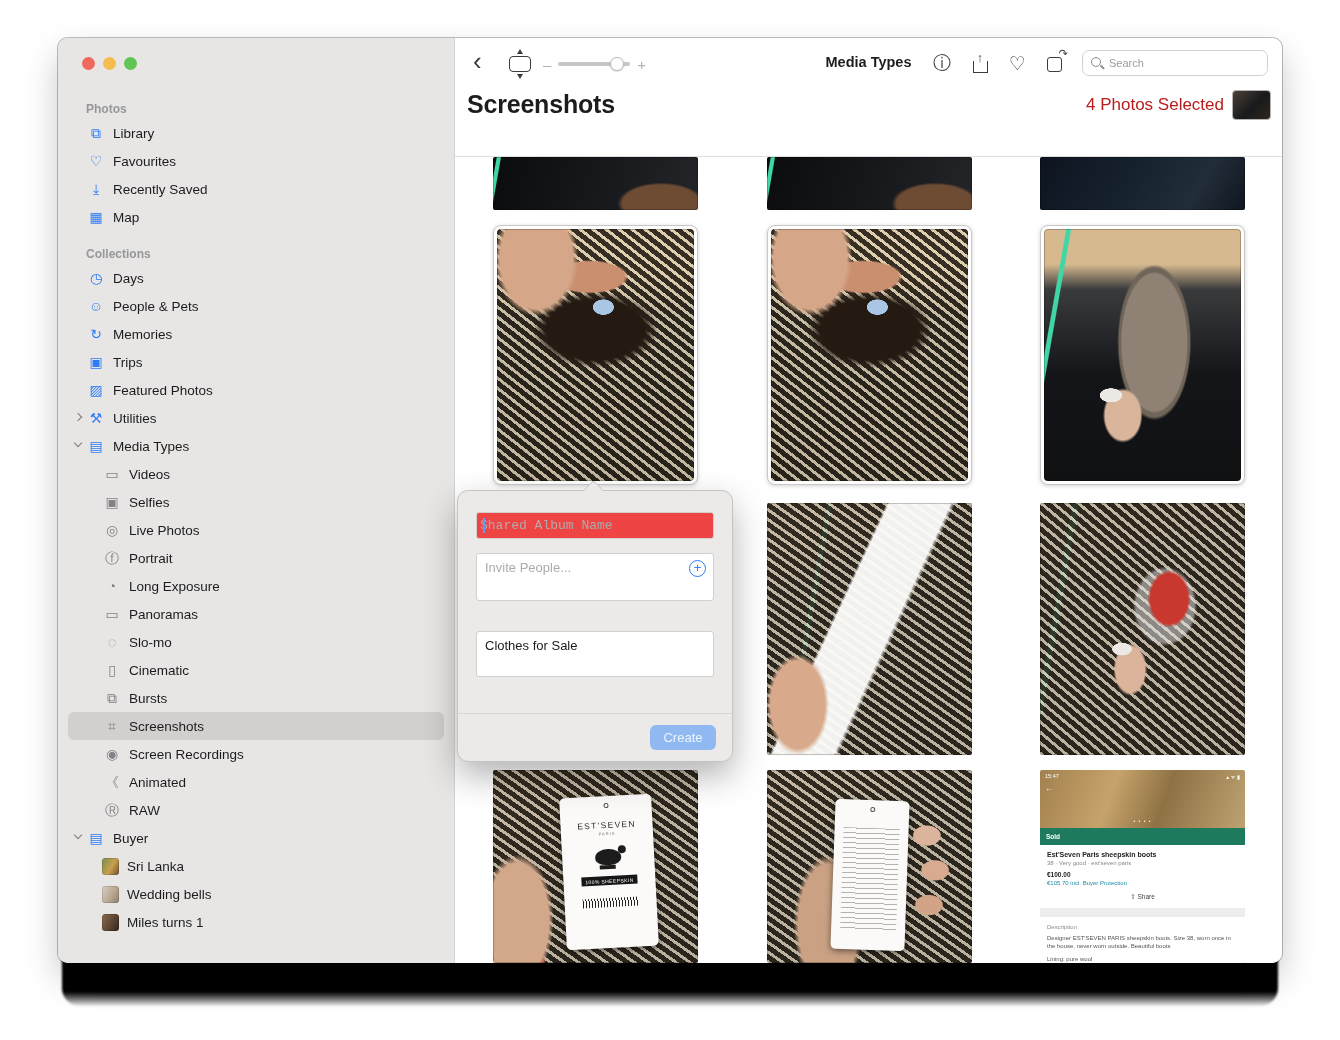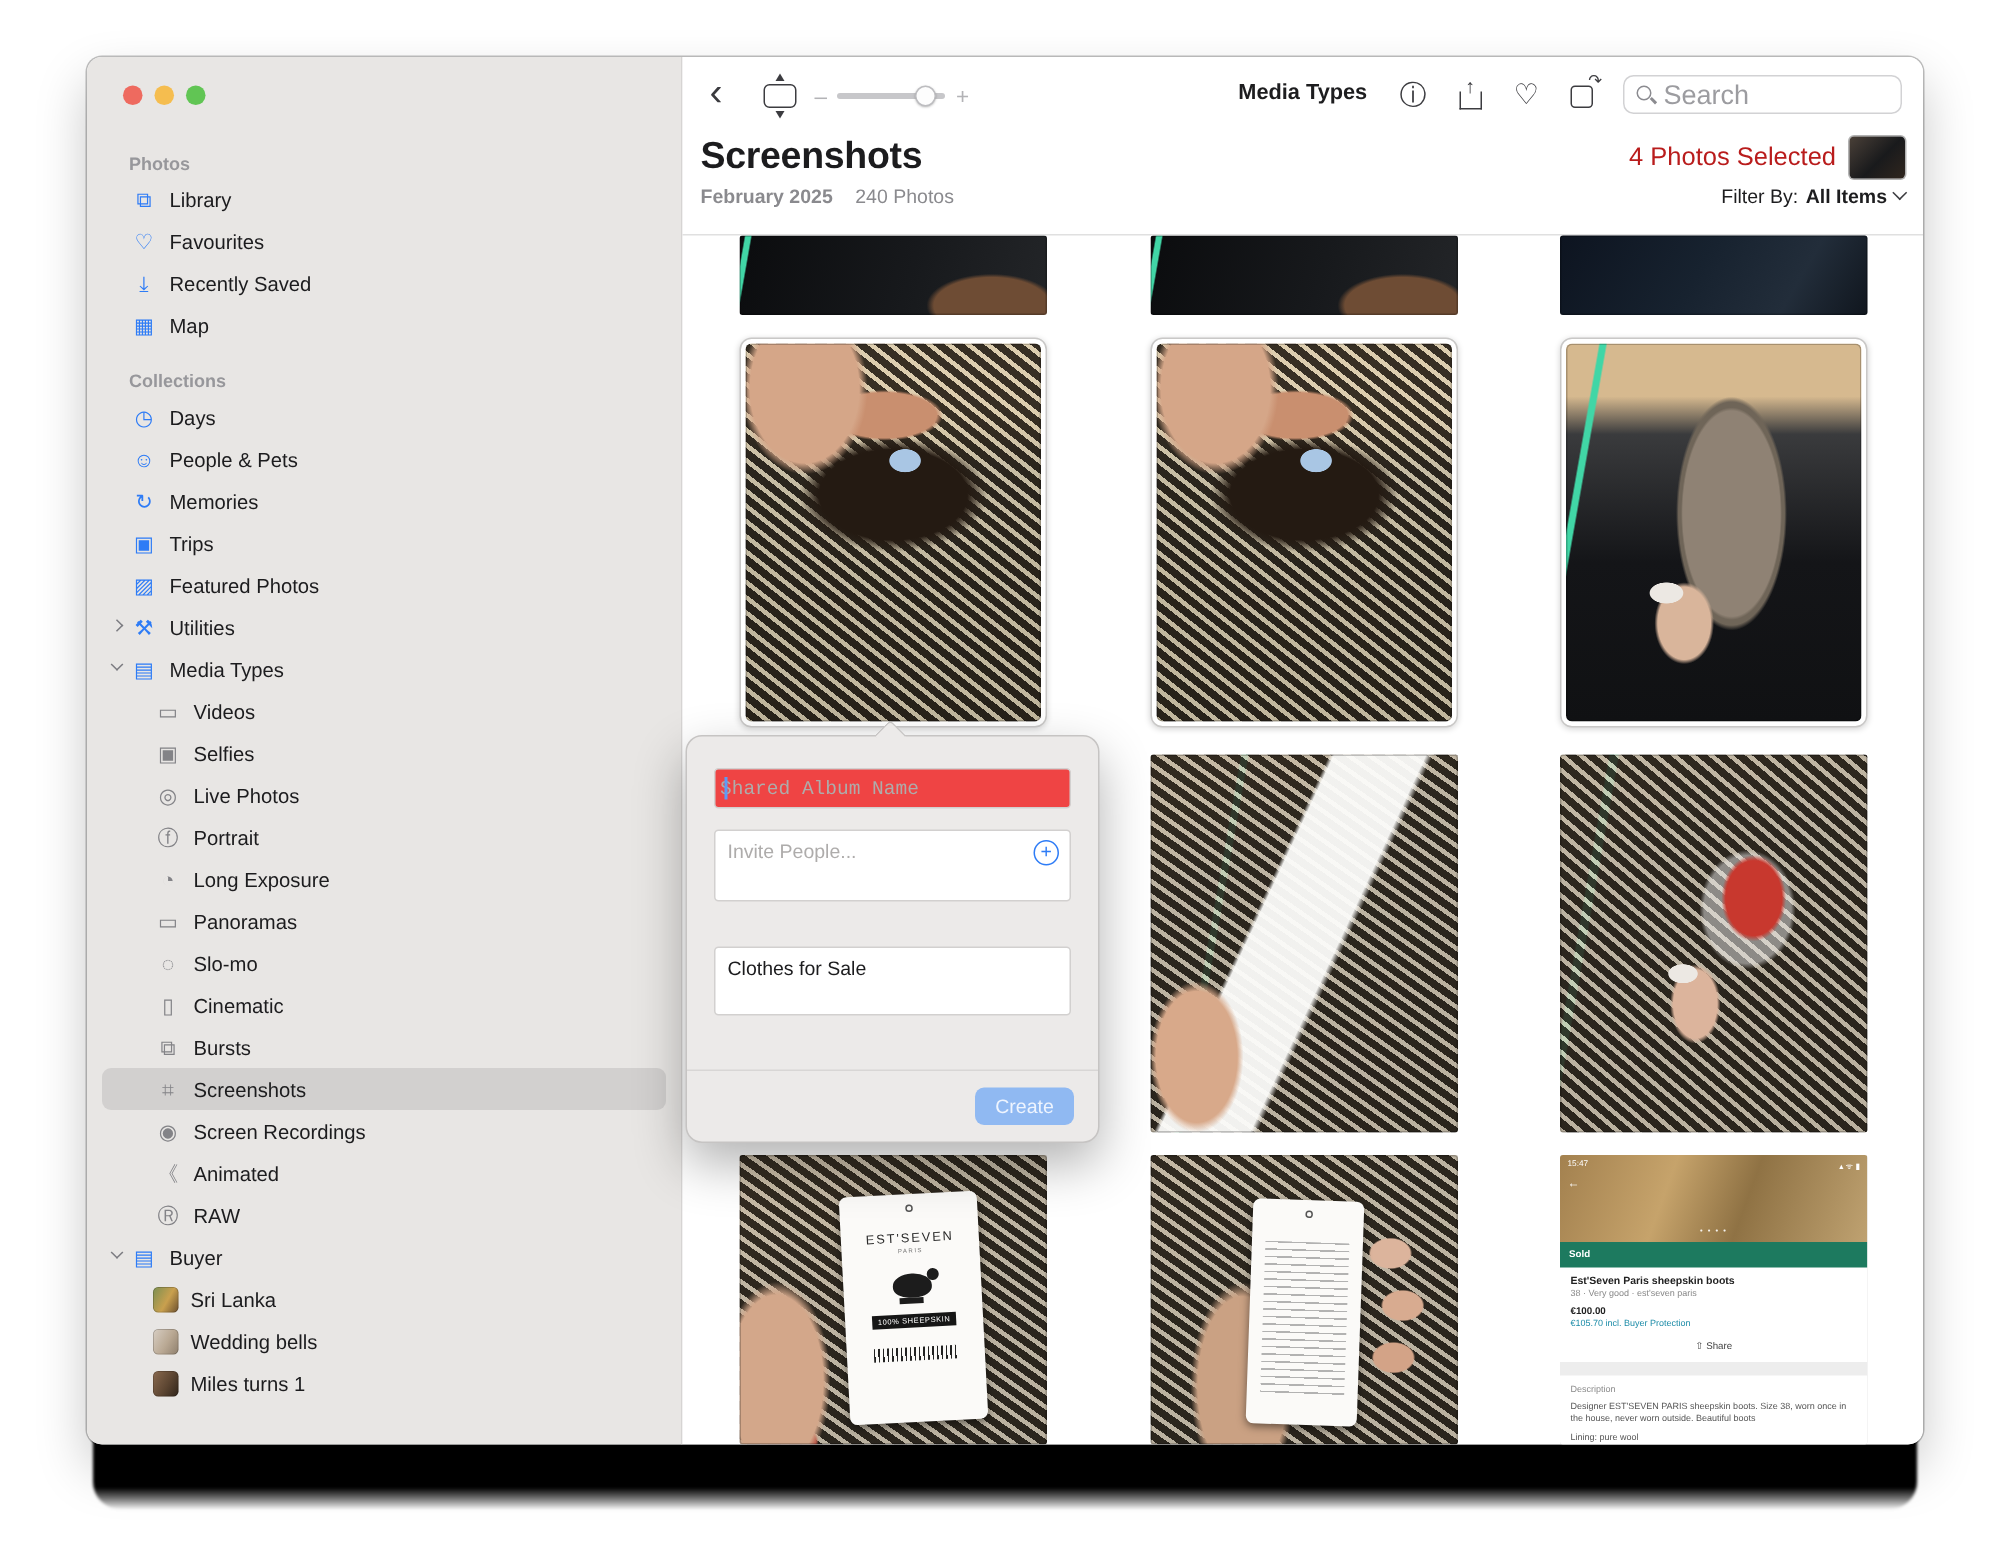--- a/index.html
+++ b/index.html
@@ -60,21 +60,21 @@
   .icon-share{position:relative;width:16px;height:20px;}
   .icon-share::before{content:"";position:absolute;left:1px;bottom:0;width:13px;height:11px;border:1.6px solid #3c3c40;border-top:none;}
   .icon-share::after{content:"↑";position:absolute;left:50%;top:-3px;transform:translateX(-50%);font-size:13px;font-weight:600;color:#3c3c40;}
   .icon-heart{font-size:19px;line-height:1;}
   .icon-rotate{position:relative;width:15px;height:15px;border:1.7px solid #3c3c40;border-radius:3px;margin-top:3px;}
   .icon-rotate::after{content:"↷";position:absolute;right:-7px;top:-11px;font-size:11px;color:#3c3c40;}
   .tb-search{position:absolute;right:14px;top:12px;width:186px;height:26px;border:1px solid #d2d2d4;border-radius:7px;background:#fff;display:flex;align-items:center;padding:0 8px;gap:6px;}
   .mag{position:relative;width:12px;height:12px;flex:none;}
   .mag::before{content:"";position:absolute;left:0;top:0;width:8px;height:8px;border:1.6px solid #8b8b90;border-radius:50%;}
   .mag::after{content:"";position:absolute;left:8.5px;top:8.5px;width:4.5px;height:1.6px;background:#8b8b90;transform:rotate(45deg);}
-  .tb-search input{border:none;outline:none;width:100%;font-size:18px;background:transparent;color:var(--txt);font-family:inherit;}
+  .tb-search input{border:none;outline:none;width:100%;font-size:11px;background:transparent;color:var(--txt);font-family:inherit;}
   .tb-search input::placeholder{color:#9c9ca0;}
 
   
   .hdr{position:absolute;left:12px;right:12px;top:52px;}
   .hdr-row1{display:flex;justify-content:space-between;align-items:center;}
   .hdr-title{font-size:25px;font-weight:700;letter-spacing:-.2px;}
   .hdr-sel{display:flex;align-items:center;gap:9px;}
   .hdr-sel-text{font-size:17px;color:#b91c1c;}
   .sel-thumb{position:relative;width:37px;height:28px;border-radius:3px;background:linear-gradient(135deg,#4a4038 0%,#191a1c 55%,#30261e 100%);box-shadow:0 0 0 1px rgba(0,0,0,.3);}
   .sel-thumb::before{content:"";position:absolute;left:2px;top:-3px;right:-2px;height:100%;border-radius:3px;background:linear-gradient(135deg,#5a4d42,#23242a);z-index:-1;box-shadow:0 0 0 1px rgba(255,255,255,.7);}
@@ -359,31 +359,20 @@
       </div>
 
       <div class="hdr">
         <div class="hdr-row1">
           <div class="hdr-title">Screenshots</div>
           <div class="hdr-sel">
             <span class="hdr-sel-text">4 Photos Selected</span>
             <span class="sel-thumb"></span>
           </div>
         </div>
-        <div class="hdr-row2">
-          <div class="hdr-sub">
-            <span class="hdr-date">February 2025</span>
-            <span>240 Photos</span>
-          </div>
-          <div class="filter">
-            <span>Filter By:</span>
-            <span class="filter-val">All Items</span>
-            <span class="f-chev"></span>
-          </div>
-        </div>
       </div>
       <div class="divider"></div>
 
       <div class="grid" id="grid">
           <div class="photo" style="left: 38px; top: 119px; width: 205px; height: 53px;">
             <div class="ph k-dark-strip"></div>
           </div>
           <div class="photo" style="left: 312px; top: 119px; width: 205px; height: 53px;">
             <div class="ph k-dark-strip"></div>
           </div>

